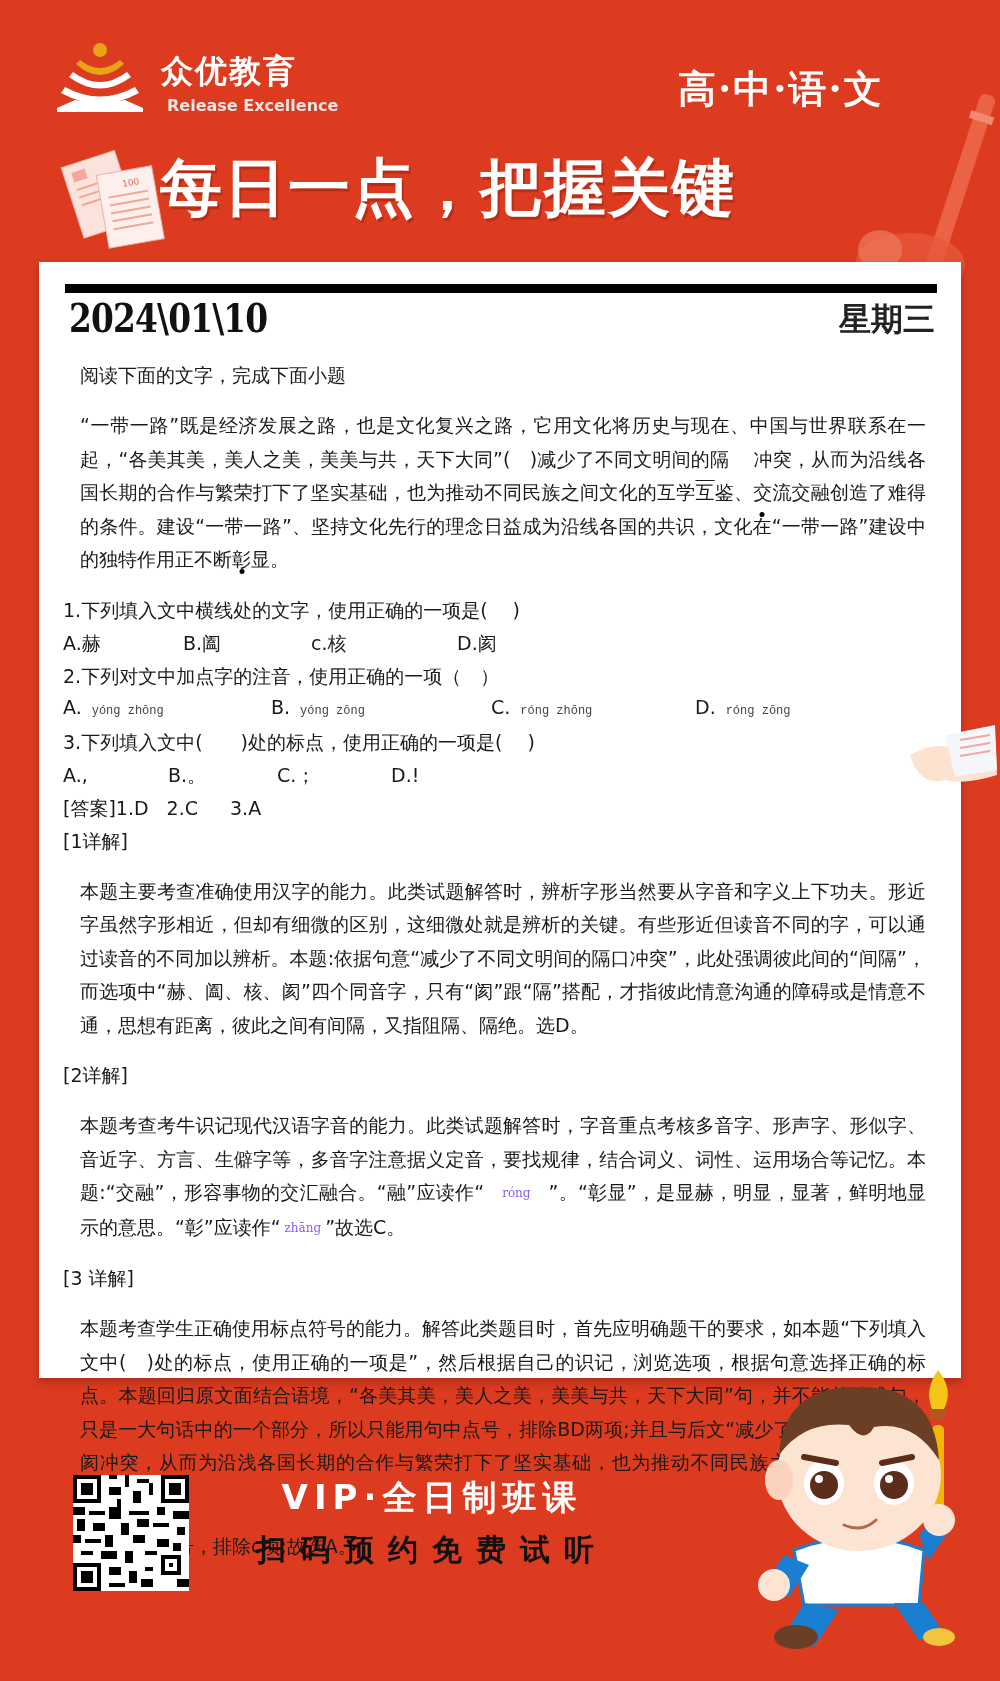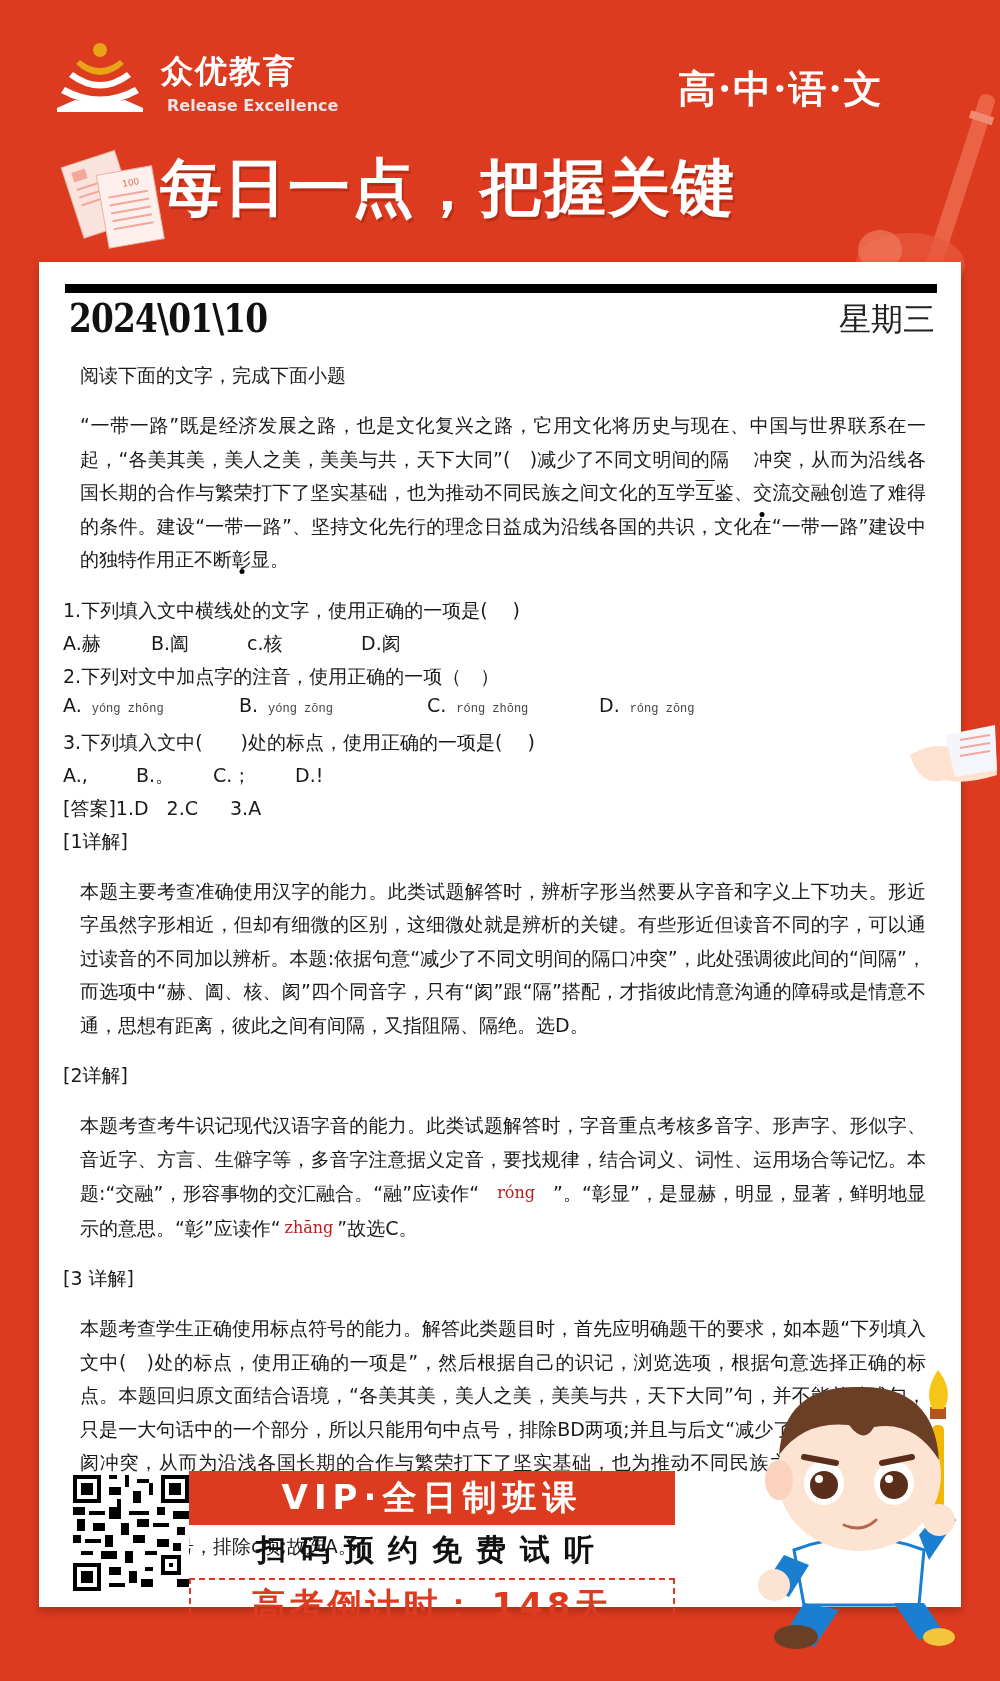--- a/index.html
+++ b/index.html
@@ -33,62 +33,62 @@
     font-size: 62px; font-weight: bold; color: #fff; letter-spacing: 2px;
     text-shadow: 2px 3px 0 rgba(120,20,10,0.35);
     font-family: "DejaVu Sans", sans-serif;
   }
   .papers { position: absolute; left: 60px; top: 140px; width: 110px; height: 110px; }
   .brush-deco { position: absolute; left: 840px; top: 80px; width: 160px; height: 220px; }
   .paper-deco { position: absolute; left: 905px; top: 715px; width: 95px; height: 80px; }
 
   
   .card {
-    position: absolute; left: 39px; top: 262px; width: 922px; height: 1345px;
+    position: absolute; left: 39px; top: 262px; width: 922px; height: 1116px;
     background: #fff;
     box-shadow: 0 4px 8px rgba(90,20,10,0.35);
   }
   .rule { position: absolute; left: 26px; top: 22px; width: 872px; height: 9px; background: #000; }
   .date {
     position: absolute; left: 30px; top: 32px;
     font-family: "DejaVu Serif", "Liberation Serif", serif;
     font-size: 40px; font-weight: bold; color: #111; letter-spacing: -1px;
     transform: scaleX(0.82); transform-origin: left top;
   }
   .weekday {
     position: absolute; right: 26px; top: 36px;
-    font-family: "DejaVu Serif", serif; font-size: 32px; font-weight: normal; color: #222;
+    font-family: "DejaVu Serif", serif; font-size: 32px; font-weight: bold; color: #222;
   }
   .content {
     position: absolute; left: 24px; top: 80px; width: 880px;
     font-size: 19px; line-height: 33px; color: #1a1a1a;
   }
   .content p { margin: 17px; text-align: justify; }
   .intro { line-height: 33px; }
   .passage { line-height: 33.5px; }
   .q-line { height: 33px; white-space: nowrap; }
-  .opts { display: flex; height: 33px; align-items: flex-end; white-space: nowrap; }
+  .opts { display: flex; height: 33px; align-items: center; white-space: nowrap; gap: 32px; }
   .opt { display: inline-block; }
   .pinyin {
     font-family: Liberation Mono, monospace; font-size: 12px; color: #444; margin-left: 10px;
   }
   .dot-above { position: relative; }
   .dot-above::before {
     content: ""; position: absolute; left: 50%; top: -3px; width: 5px; height: 5px;
     border-radius: 50%; background: #000; transform: translateX(-50%);
   }
   .dot-below { position: relative; }
   .dot-below::after {
     content: ""; position: absolute; left: 50%; bottom: -4px; width: 5px; height: 5px;
     border-radius: 50%; background: #000; transform: translateX(-50%);
   }
   .overline { text-decoration: overline; }
   .blank { display: inline-block; width: 24px; }
   .inline-py {
-    font-family: "DejaVu Serif", serif; font-size: 16px; color: #b91c1c;
+    font-family: "DejaVu Serif", serif; font-size: 12px; color: #8b5cf6;
     display: inline-block; padding: 0 18px; vertical-align: 2px;
   }
 
   
   .qr {
     position: absolute; left: 34px; top: 1213px; width: 116px; height: 116px;
   }
   .promo-red {
     position: absolute; left: 150px; top: 1209px; width: 486px; height: 54px;
     background: #dc3b20; color: #fff;

